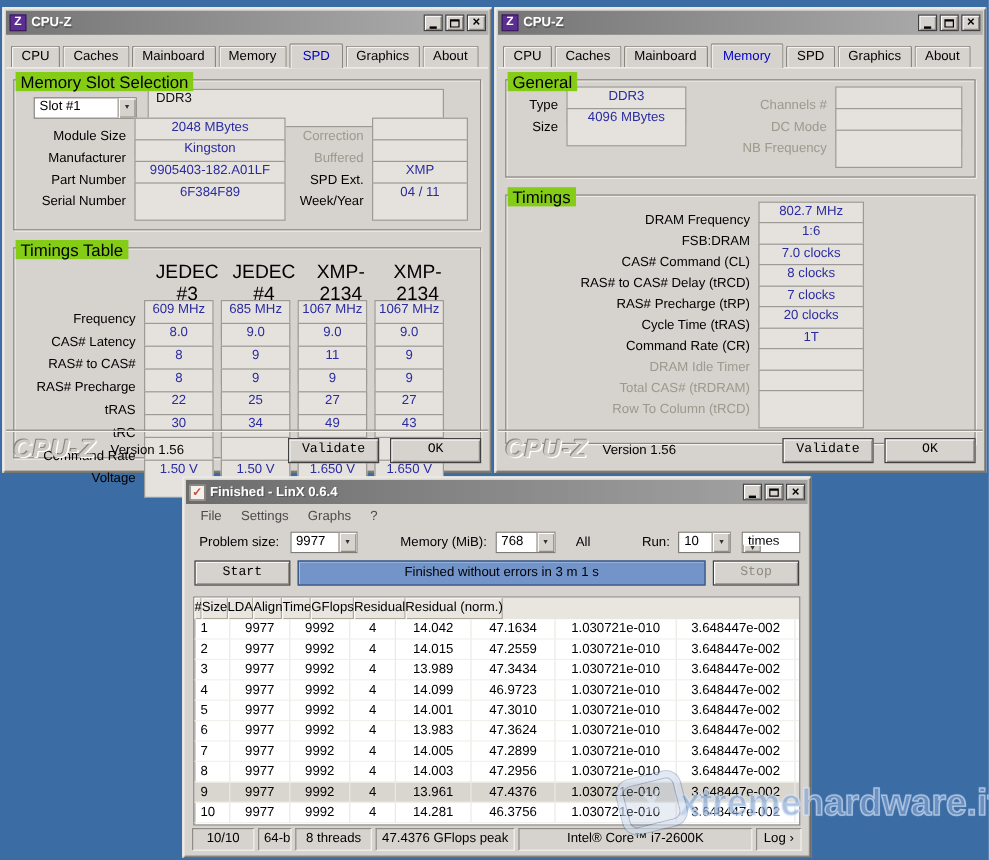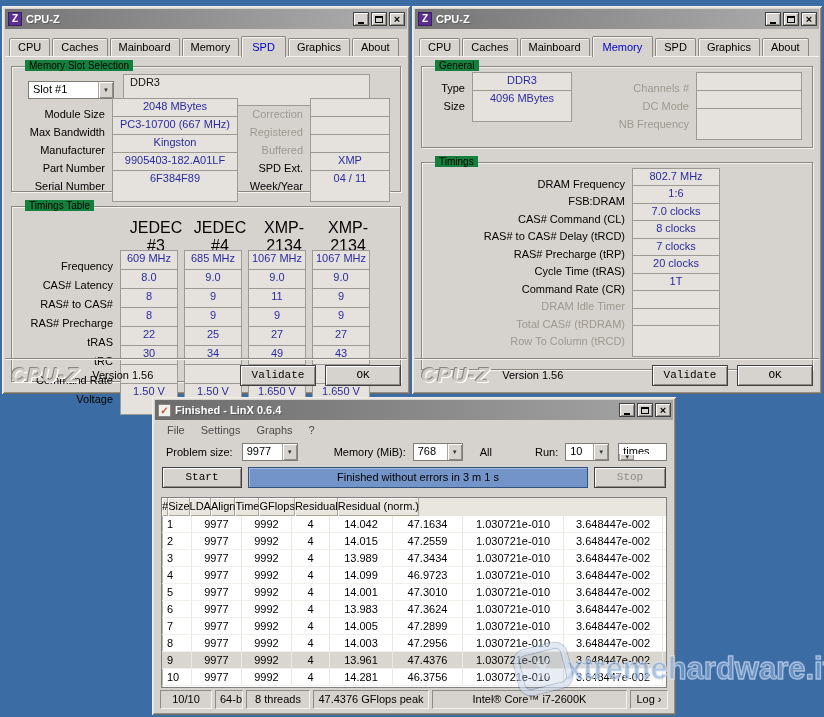--- a/index.html
+++ b/index.html
@@ -30,21 +30,21 @@
   .tabbar { display:flex; align-items:flex-end; padding: 6px 4px 0 4px; height: 27px; flex:none; }
   .tab { height:18px; line-height:17px; padding:0 8px; font-size:11px; background:#D6D3CE;
          border:1px solid #8A8781; border-bottom:none; border-radius:2px 2px 0 0;
          box-shadow: inset 1px 1px 0 #F5F3EF; margin-right:2px; position:relative; cursor:default; }
   .tab.active { height:21px; line-height:20px; color:#0000C8; z-index:2; margin-bottom:-1px; padding:0 10px; }
   .page { flex:1; position:relative; padding: 0 6px; box-shadow: inset 0 1px 0 #F5F3EF; }
 
   
   .group { position:relative; border:1px solid #8A8781; box-shadow: inset 1px 1px 0 #F4F2EE, 1px 1px 0 #F4F2EE;
            margin-top:10px; padding:12px 8px 4px 8px; }
-  .glabel { position:absolute; top:-7px; left:13px; background:#15803d; padding:0 4px; font-size:10px; }
+  .glabel { position:absolute; top:-7px; left:1px; background:#84cc16; padding:0 4px; font-size:14px; }
   .frow { display:flex; align-items:center; height:18px; font-size:11px; }
   .flabel { text-align:right; padding-right:7px; color:#000; white-space:nowrap; }
   .flabel.dis { color:#9C998E; }
   .vbox { height:32px; line-height:14px; background:#E5E2DD; border:1px solid #9C9A94;
           color:#2B2BA0; text-align:center; font-size:11px; overflow:hidden; white-space:nowrap; }
   .w92{width:92px} .w126{width:126px} .w100{width:100px} .w58{width:58px; margin-right:6px;}
   .rlab { margin-left:auto; width:64px; }  .w80{width:80px; margin-right:2px;}
   .slotrow { display:flex; align-items:center; height:22px; margin-bottom:4px; padding-left:8px; }
   .combo { display:flex; height:18px; background:#fff; border:1px solid #7F7D78; font-size:11px; cursor:default; }
   .combo-text { flex:1; padding:1px 4px 0 4px; white-space:nowrap; overflow:hidden; }
@@ -175,26 +175,20 @@
         </div>
         <div>
 
             <div class="frow">
               <span class="flabel w92">Module Size</span>
               <span class="vbox w126">2048 MBytes</span>
               <span class="flabel rlab dis">Correction</span>
               <span class="vbox w80"></span>
             </div>
 
-            <div class="frow">
-              <span class="flabel w92">Max Bandwidth</span>
-              <span class="vbox w126">PC3-10700 (667 MHz)</span>
-              <span class="flabel rlab dis">Registered</span>
-              <span class="vbox w80"></span>
-            </div>
 
             <div class="frow">
               <span class="flabel w92">Manufacturer</span>
               <span class="vbox w126">Kingston</span>
               <span class="flabel rlab dis">Buffered</span>
               <span class="vbox w80"></span>
             </div>
 
             <div class="frow">
               <span class="flabel w92">Part Number</span>

